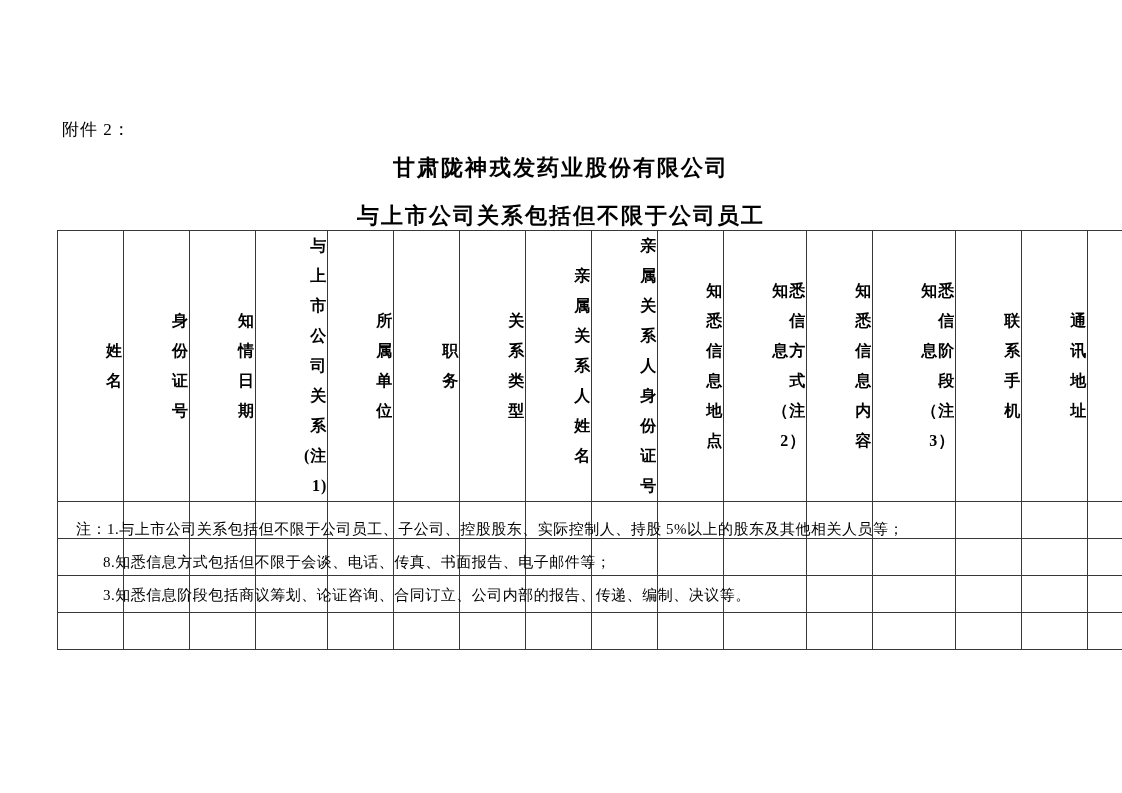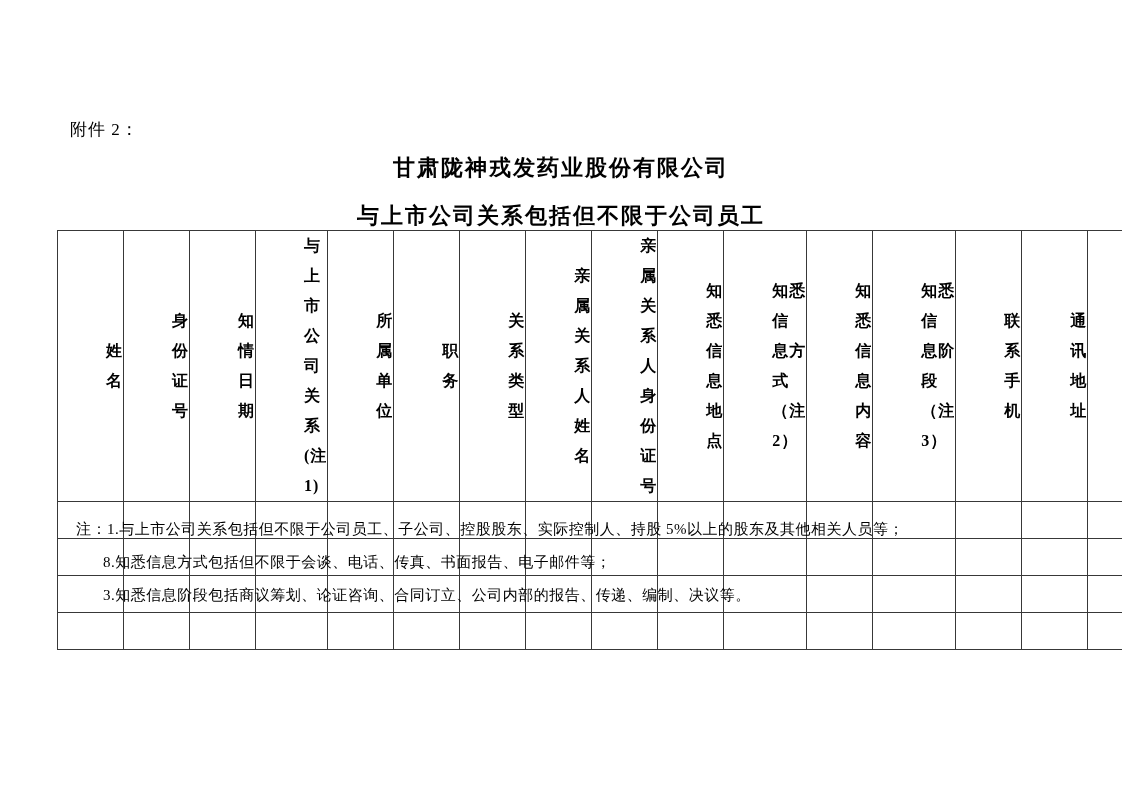--- a/index.html
+++ b/index.html
@@ -7,21 +7,21 @@
   body {
     width: 1122px;
     height: 793px;
     position: relative;
     font-family: "Liberation Serif", "DejaVu Serif", serif;
     color: #000000;
     overflow: hidden;
   }
   .attachment-label {
     position: absolute;
-    left: 70px;
+    left: 62px;
     top: 118px;
     font-size: 17px;
     letter-spacing: 1px;
   }
   .doc-title {
     position: absolute;
     left: 0;
     width: 1122px;
     text-align: center;
     font-weight: bold;
@@ -39,21 +39,21 @@
   }
   table.reg-table th,
   table.reg-table td {
     border: 1px solid #383838;
     padding: 0;
   }
   table.reg-table thead th {
     height: 94px;
     font-size: 16px;
     font-weight: bold;
-    text-align: left;
+    text-align: right;
     vertical-align: middle;
     white-space: pre-line;
     line-height: 30px;
     letter-spacing: 1px;
     padding-left: 48px;
   }
   table.reg-table tbody td {
     height: 37px;
     background: #ffffff;
   }

